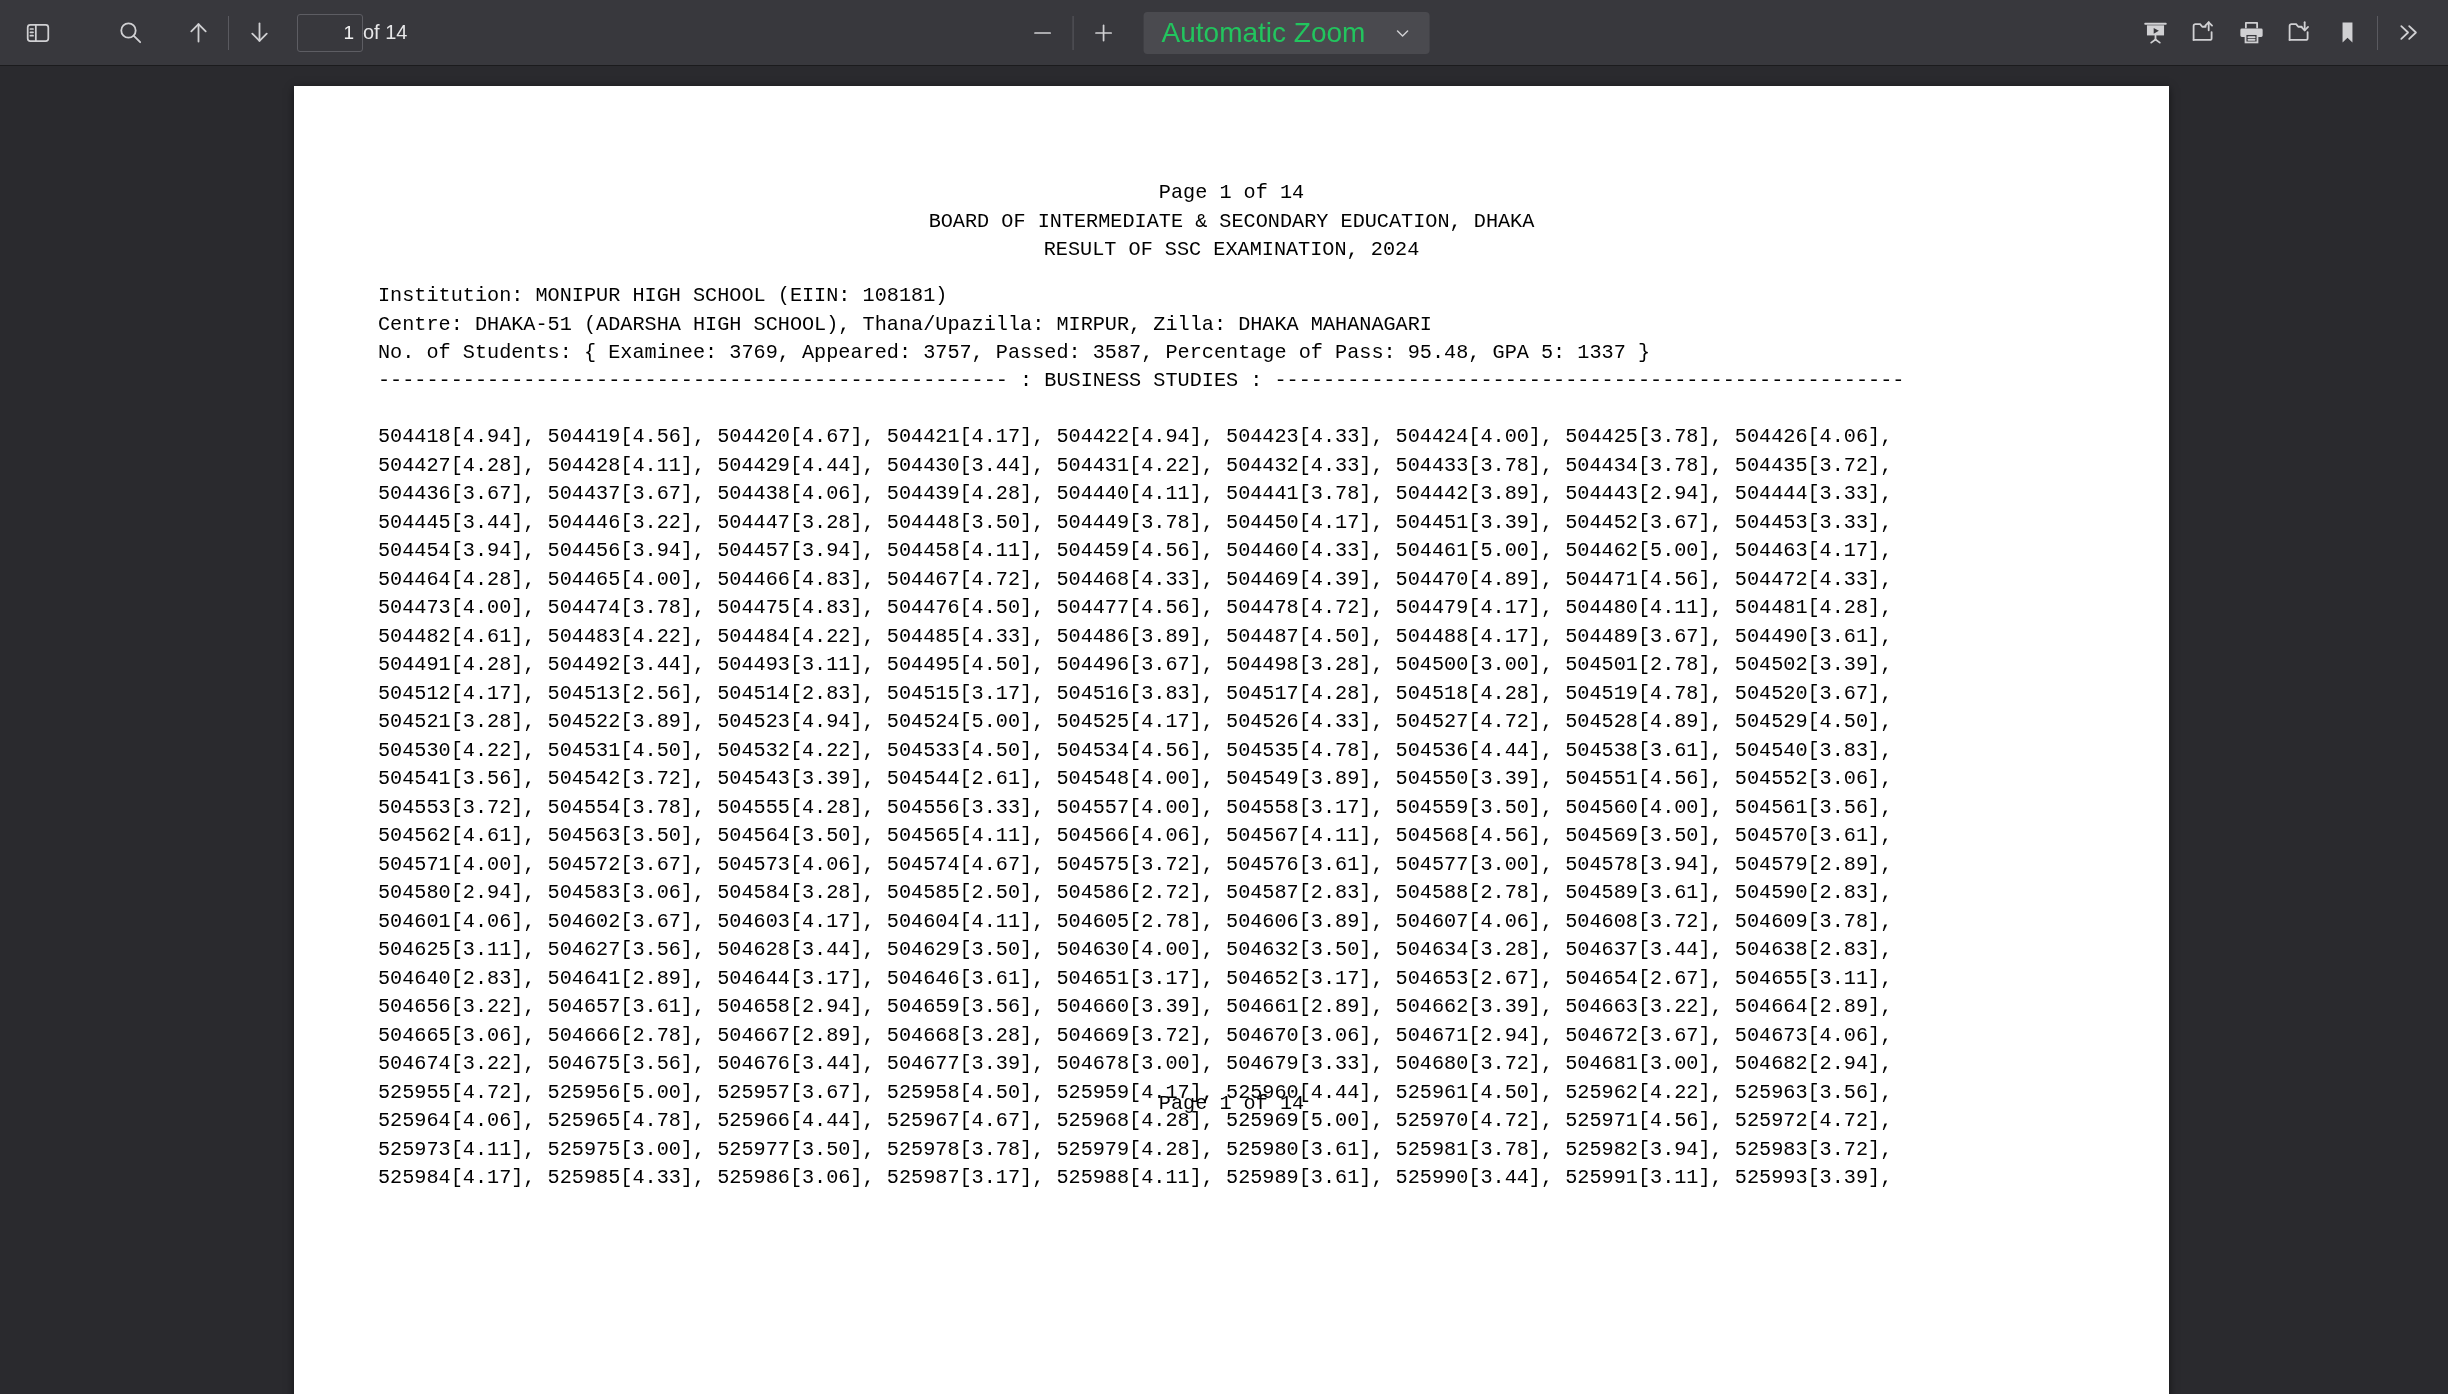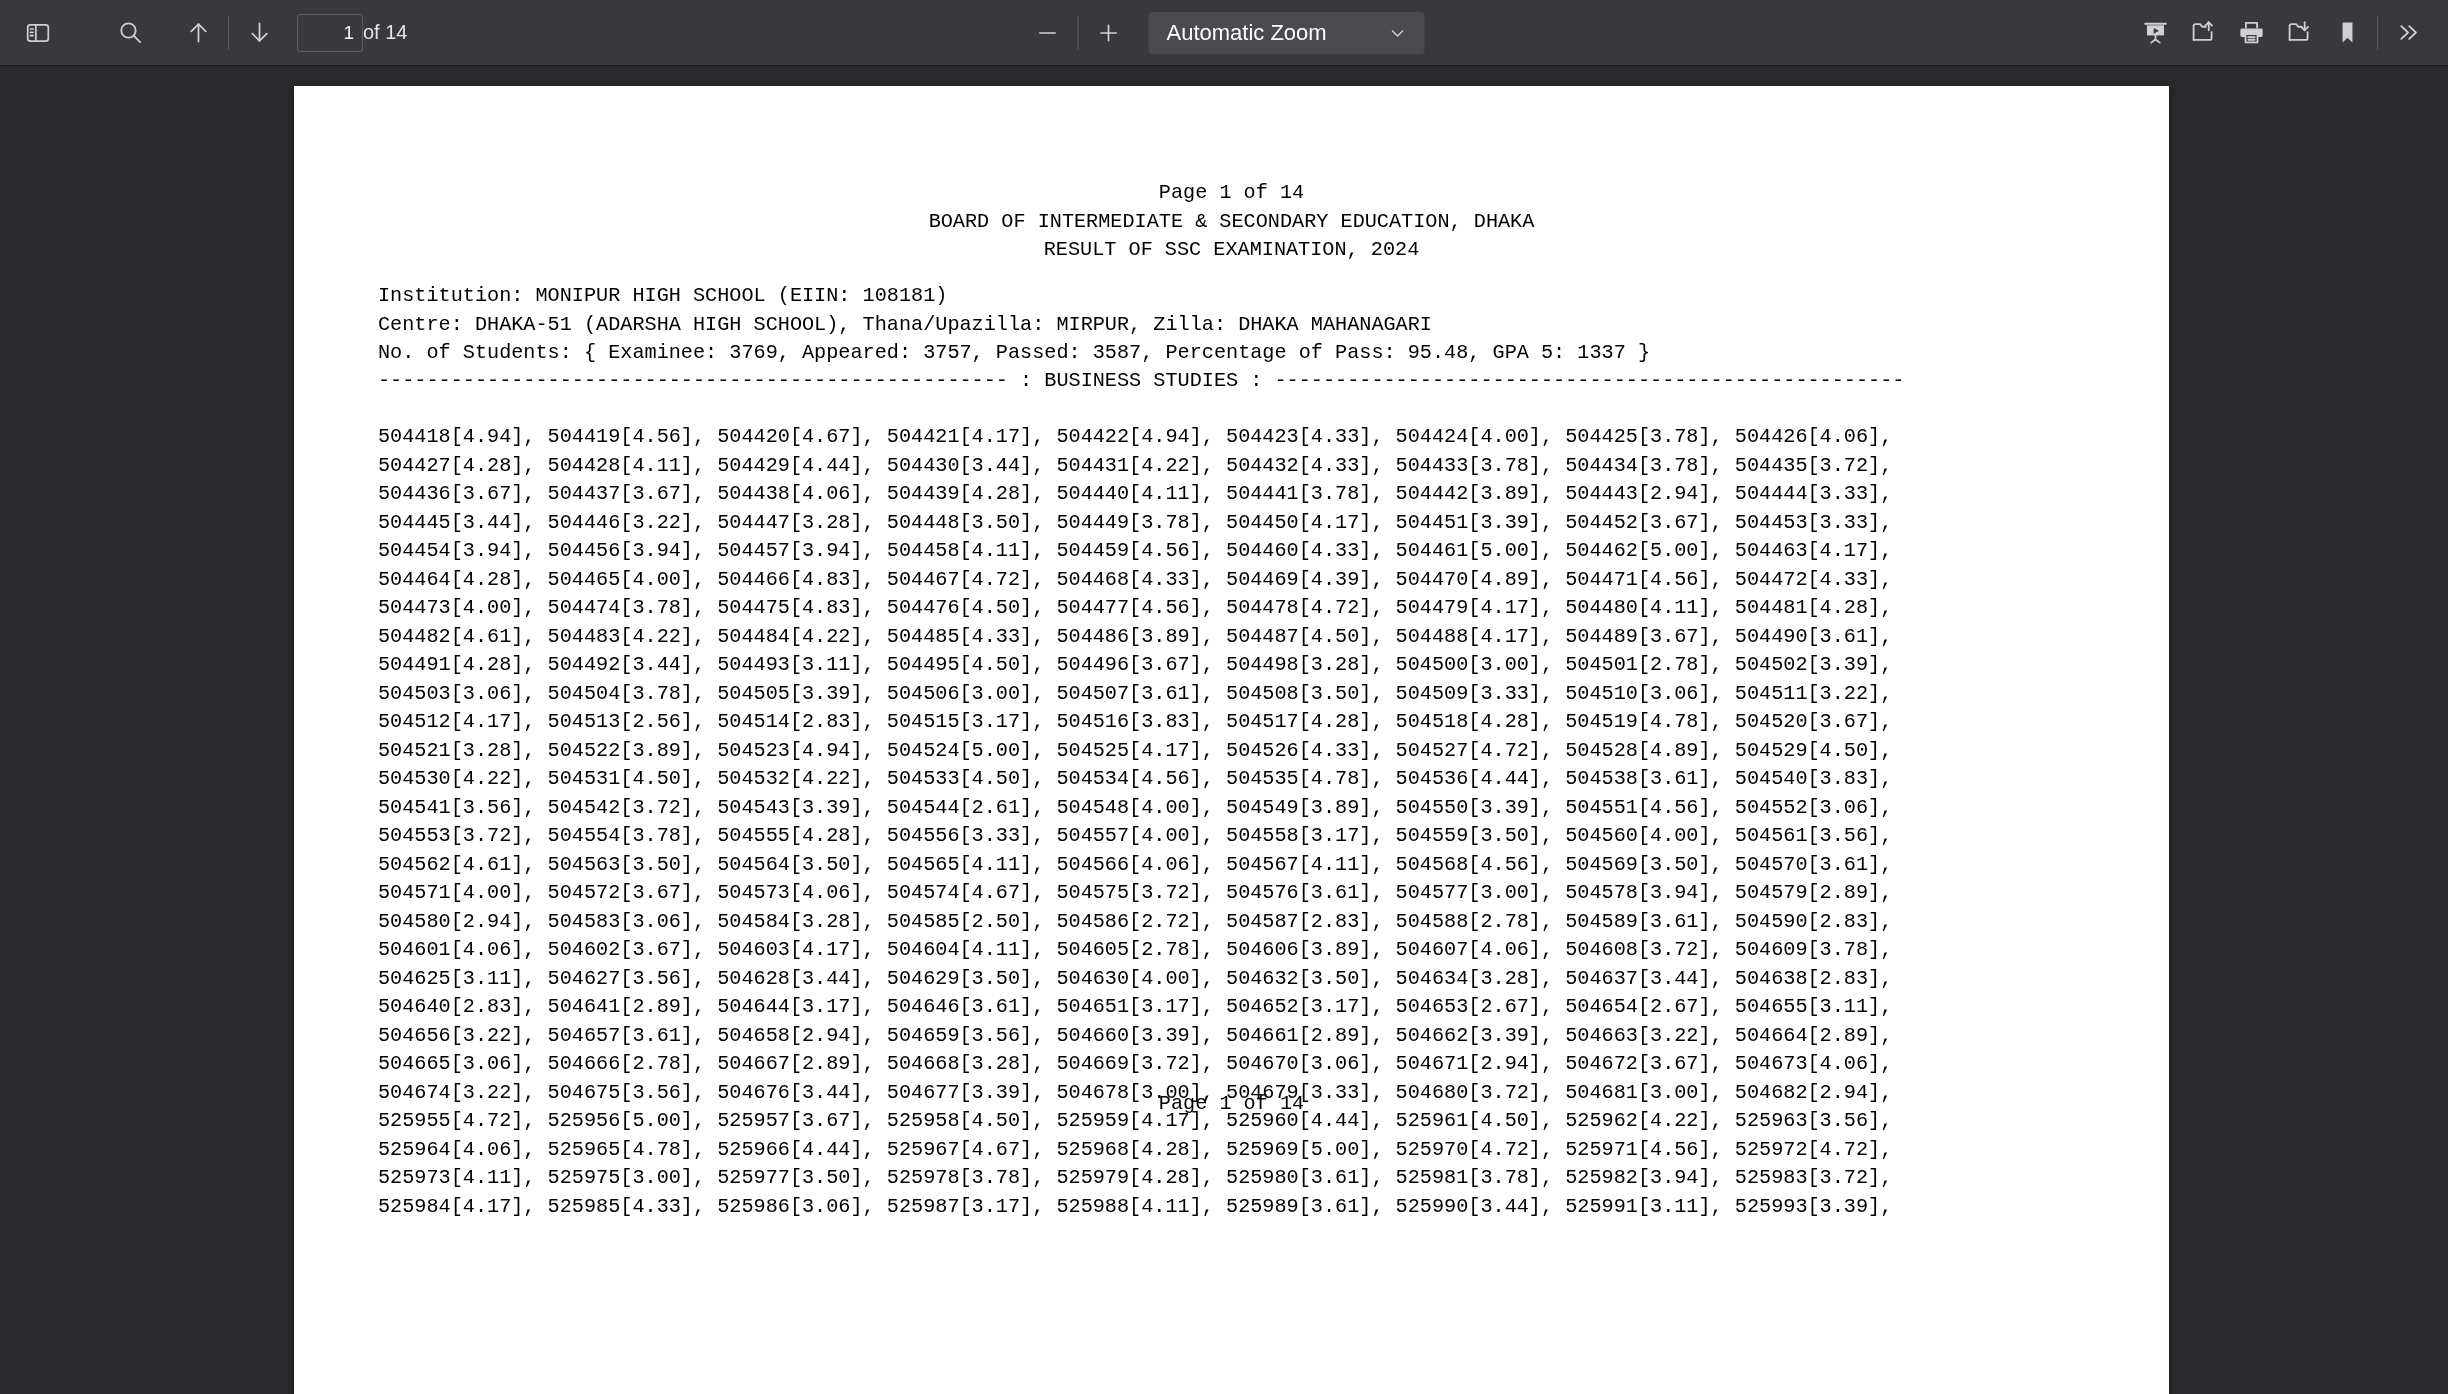--- a/index.html
+++ b/index.html
@@ -103,22 +103,22 @@
     min-width: 276px;
     background: #4a4a4f;
     border-radius: 4px;
     display: flex;
     align-items: center;
     justify-content: space-between;
     padding: 0 16px 0 18px;
     cursor: pointer;
   }
   #scaleLabel {
-    color: #ffffff;
-    font-size: 22px;
+    color: #22c55e;
+    font-size: 28px;
     white-space: nowrap;
   }
   .chev {
     margin-left: 26px;
     display: flex;
     align-items: center;
   }
 
   
   #viewerContainer {
@@ -364,21 +364,20 @@
     <div id="rollBlock">
         <div class="doc">504418[4.94], 504419[4.56], 504420[4.67], 504421[4.17], 504422[4.94], 504423[4.33], 504424[4.00], 504425[3.78], 504426[4.06],</div>
         <div class="doc">504427[4.28], 504428[4.11], 504429[4.44], 504430[3.44], 504431[4.22], 504432[4.33], 504433[3.78], 504434[3.78], 504435[3.72],</div>
         <div class="doc">504436[3.67], 504437[3.67], 504438[4.06], 504439[4.28], 504440[4.11], 504441[3.78], 504442[3.89], 504443[2.94], 504444[3.33],</div>
         <div class="doc">504445[3.44], 504446[3.22], 504447[3.28], 504448[3.50], 504449[3.78], 504450[4.17], 504451[3.39], 504452[3.67], 504453[3.33],</div>
         <div class="doc">504454[3.94], 504456[3.94], 504457[3.94], 504458[4.11], 504459[4.56], 504460[4.33], 504461[5.00], 504462[5.00], 504463[4.17],</div>
         <div class="doc">504464[4.28], 504465[4.00], 504466[4.83], 504467[4.72], 504468[4.33], 504469[4.39], 504470[4.89], 504471[4.56], 504472[4.33],</div>
         <div class="doc">504473[4.00], 504474[3.78], 504475[4.83], 504476[4.50], 504477[4.56], 504478[4.72], 504479[4.17], 504480[4.11], 504481[4.28],</div>
         <div class="doc">504482[4.61], 504483[4.22], 504484[4.22], 504485[4.33], 504486[3.89], 504487[4.50], 504488[4.17], 504489[3.67], 504490[3.61],</div>
         <div class="doc">504491[4.28], 504492[3.44], 504493[3.11], 504495[4.50], 504496[3.67], 504498[3.28], 504500[3.00], 504501[2.78], 504502[3.39],</div>
-        <div class="doc">504503[3.06], 504504[3.78], 504505[3.39], 504506[3.00], 504507[3.61], 504508[3.50], 504509[3.33], 504510[3.06], 504511[3.22],</div>
         <div class="doc">504512[4.17], 504513[2.56], 504514[2.83], 504515[3.17], 504516[3.83], 504517[4.28], 504518[4.28], 504519[4.78], 504520[3.67],</div>
         <div class="doc">504521[3.28], 504522[3.89], 504523[4.94], 504524[5.00], 504525[4.17], 504526[4.33], 504527[4.72], 504528[4.89], 504529[4.50],</div>
         <div class="doc">504530[4.22], 504531[4.50], 504532[4.22], 504533[4.50], 504534[4.56], 504535[4.78], 504536[4.44], 504538[3.61], 504540[3.83],</div>
         <div class="doc">504541[3.56], 504542[3.72], 504543[3.39], 504544[2.61], 504548[4.00], 504549[3.89], 504550[3.39], 504551[4.56], 504552[3.06],</div>
         <div class="doc">504553[3.72], 504554[3.78], 504555[4.28], 504556[3.33], 504557[4.00], 504558[3.17], 504559[3.50], 504560[4.00], 504561[3.56],</div>
         <div class="doc">504562[4.61], 504563[3.50], 504564[3.50], 504565[4.11], 504566[4.06], 504567[4.11], 504568[4.56], 504569[3.50], 504570[3.61],</div>
         <div class="doc">504571[4.00], 504572[3.67], 504573[4.06], 504574[4.67], 504575[3.72], 504576[3.61], 504577[3.00], 504578[3.94], 504579[2.89],</div>
         <div class="doc">504580[2.94], 504583[3.06], 504584[3.28], 504585[2.50], 504586[2.72], 504587[2.83], 504588[2.78], 504589[3.61], 504590[2.83],</div>
         <div class="doc">504601[4.06], 504602[3.67], 504603[4.17], 504604[4.11], 504605[2.78], 504606[3.89], 504607[4.06], 504608[3.72], 504609[3.78],</div>
         <div class="doc">504625[3.11], 504627[3.56], 504628[3.44], 504629[3.50], 504630[4.00], 504632[3.50], 504634[3.28], 504637[3.44], 504638[2.83],</div>

